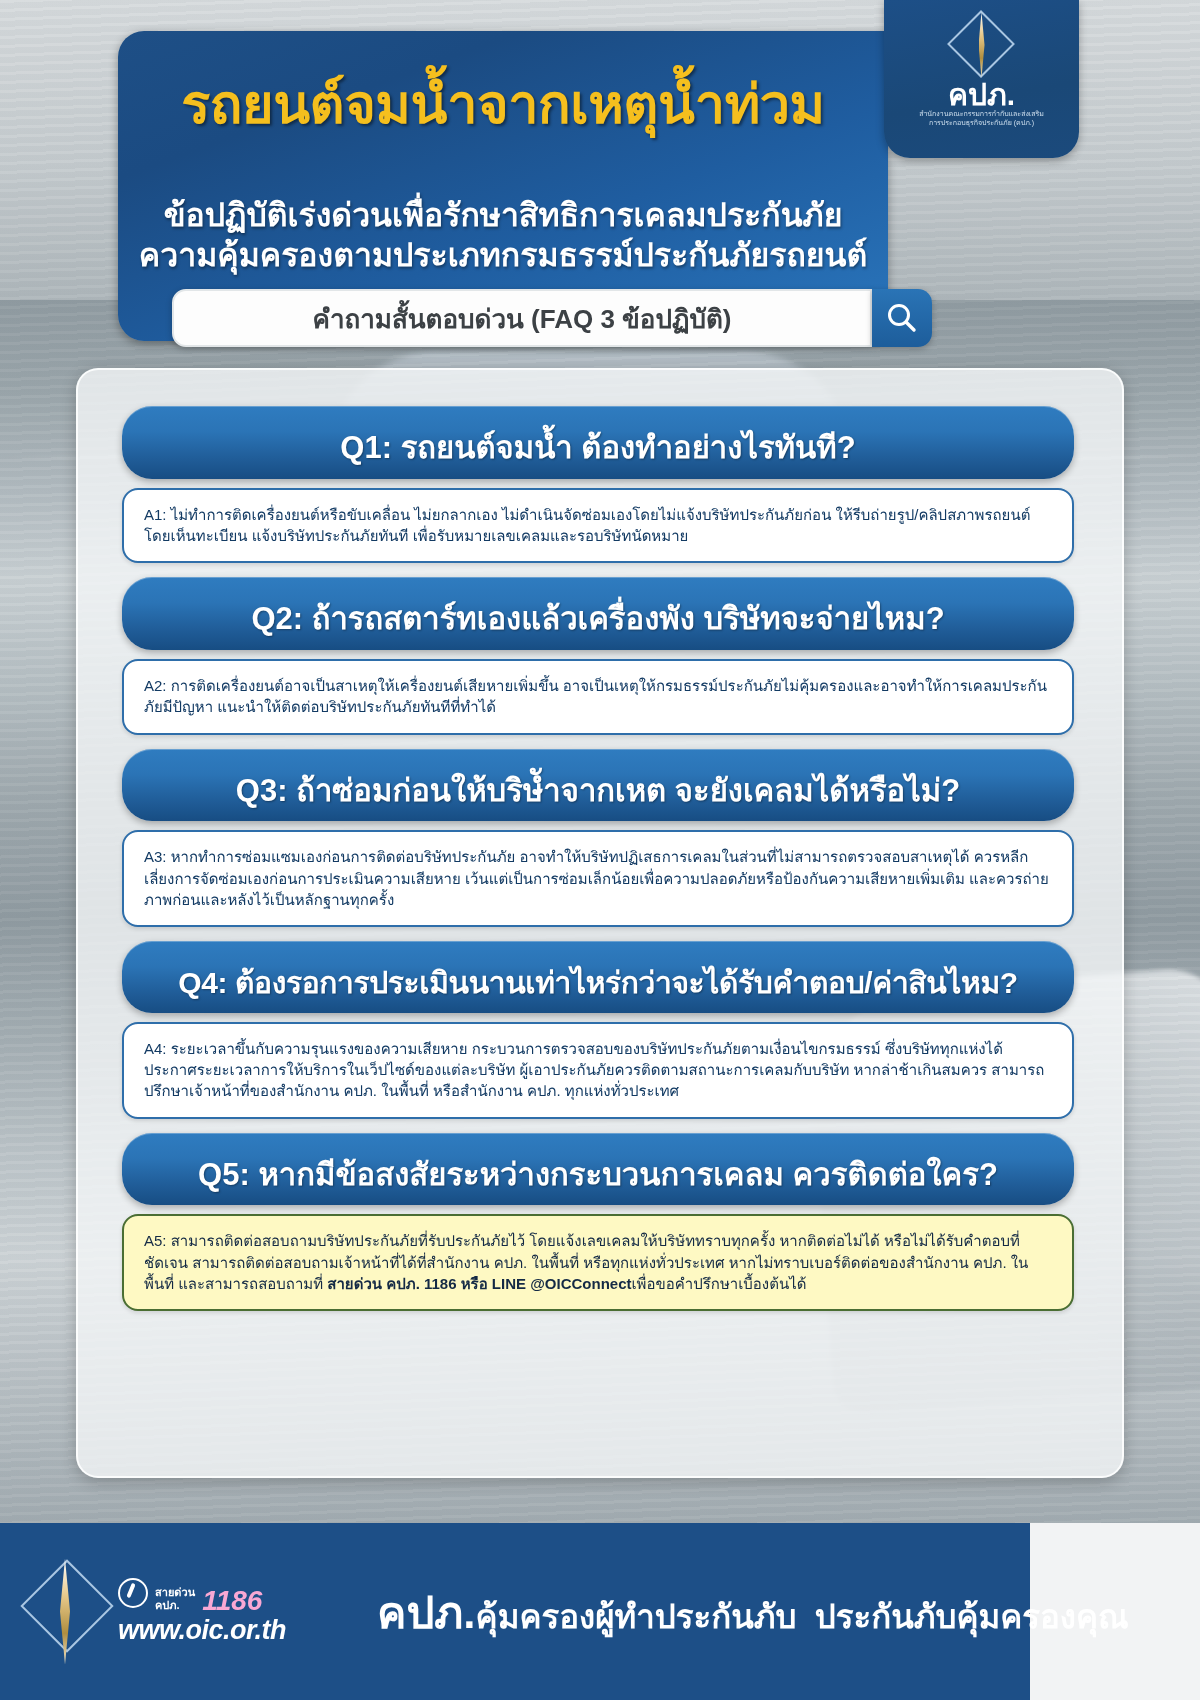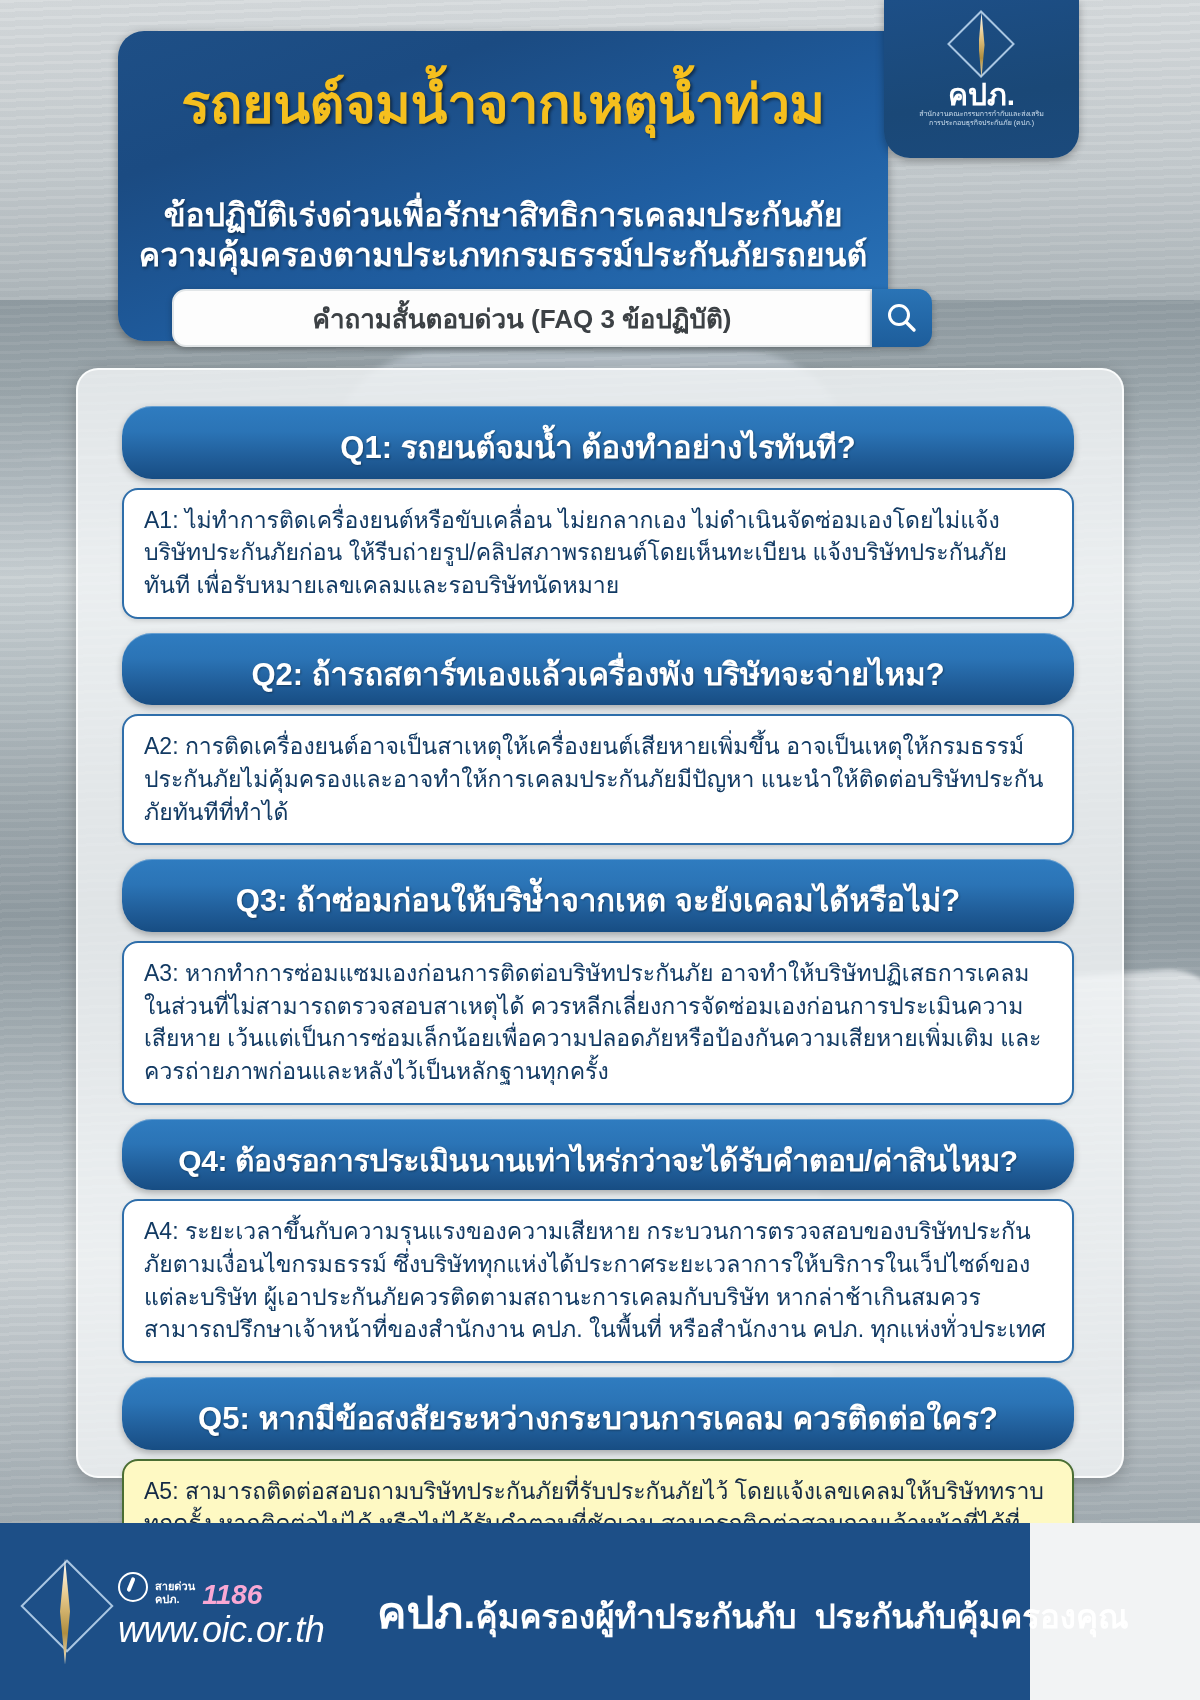--- a/index.html
+++ b/index.html
@@ -255,21 +255,21 @@
   }
   .q-bar.wide { font-size: 30px; letter-spacing: -0.4px; }
 
   .a-box {
     margin-top: 9px;
     background: #ffffff;
     border: 2px solid #2e6eaa;
     border-radius: 16px;
     padding: 14px 20px 15px;
     color: #123a63;
-    font-size: 23px;
+    font-size: 15px;
     line-height: 1.42;
     box-sizing: border-box;
     box-shadow: 0 2px 4px rgba(0,0,0,.12);
   }
   .a-box.highlight {
     background: #fef9c3;
     border-color: #4a6e33;
     color: #142a45;
   }
   .a-box .bold-inline { font-weight: bold; }
@@ -350,22 +350,22 @@
     margin-bottom: 1px;
   }
   .hot-num {
     font-size: 28px;
     font-weight: bold;
     font-style: italic;
     line-height: .82;
     color: #f9a8d4;
   }
   .hot-url {
-    font-size: 36px;
-    font-weight: normal;
+    font-size: 27px;
+    font-weight: bold;
     font-style: italic;
     color: #ffffff;
     margin-top: 2px;
     letter-spacing: -0.5px;
   }
   .footer-slogan {
     color: #ffffff;
     font-size: 33px;
     font-weight: bold;
     white-space: nowrap;

